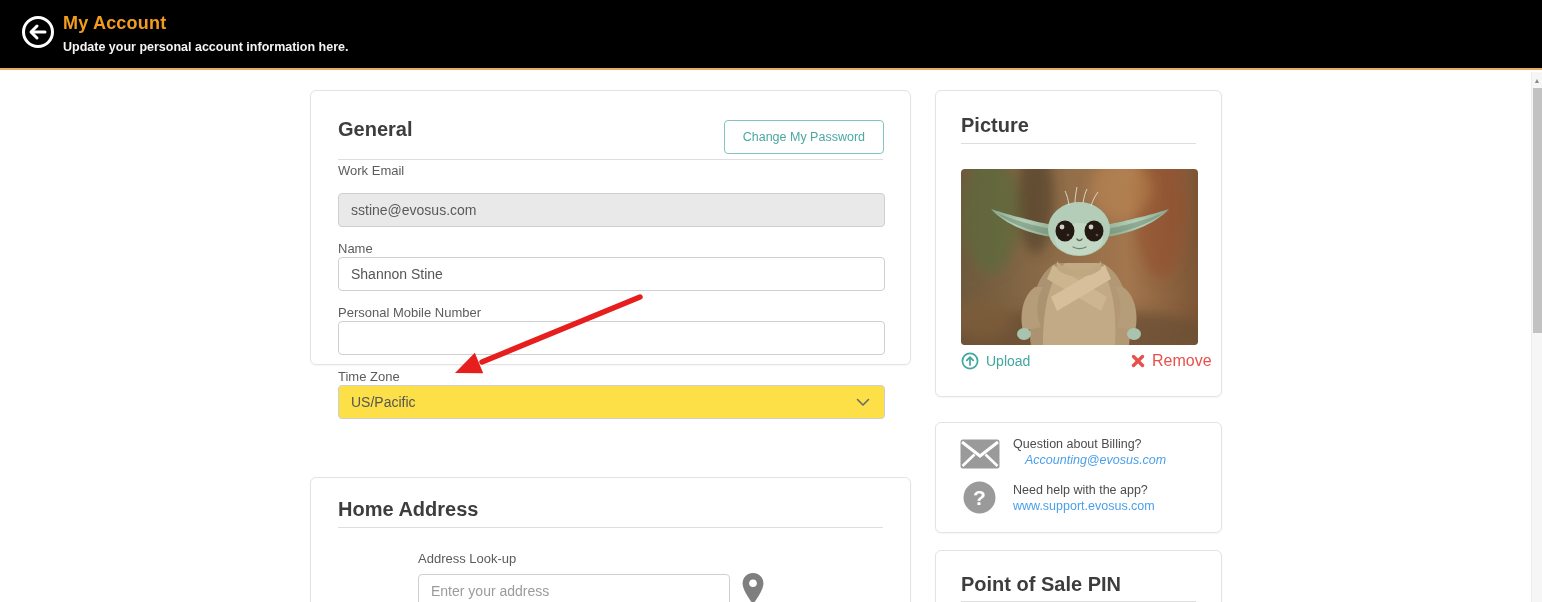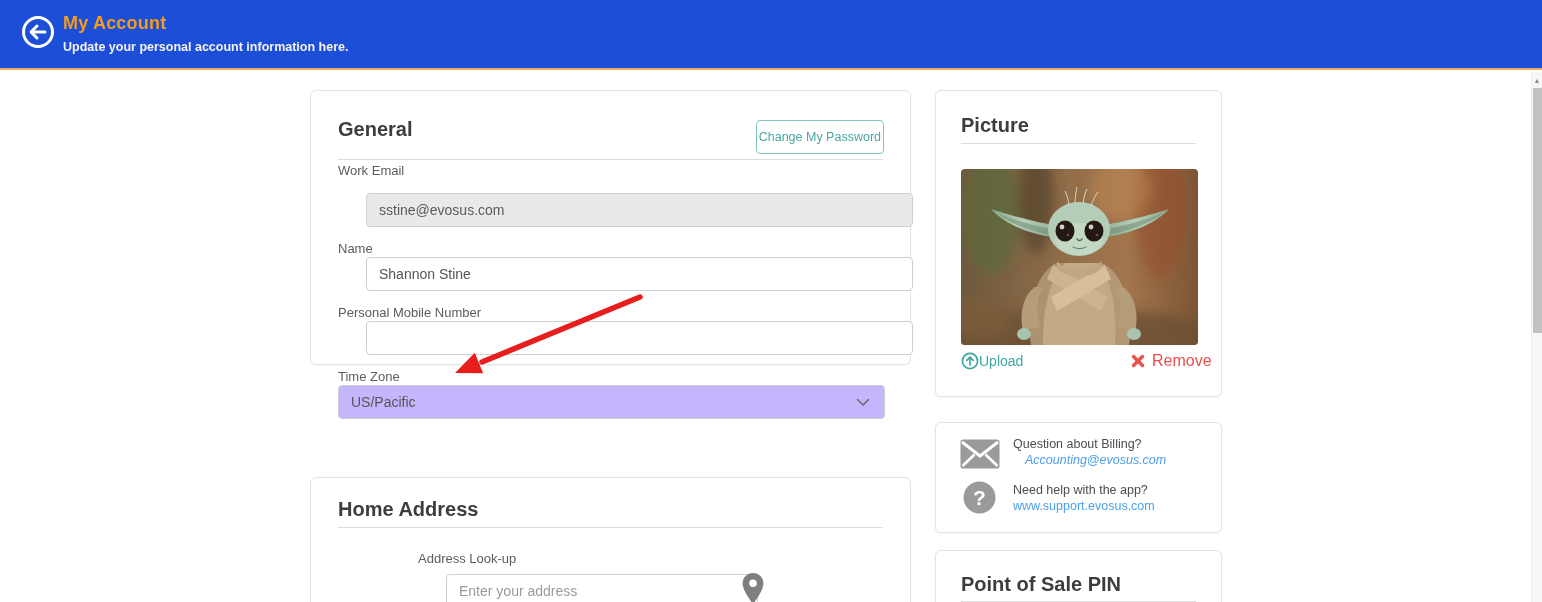--- a/index.html
+++ b/index.html
@@ -3,21 +3,21 @@
 <meta charset="utf-8">
 <style>
   * { margin:0; padding:0; box-sizing:border-box; }
   html,body { background:#fff; font-family:"Liberation Sans", sans-serif; }
   #screen {
     position:relative; width:1542px; height:602px; overflow:hidden; background:#ffffff;
   }
   
   .app-header {
     position:absolute; left:0; top:0; width:1542px; height:70px;
-    background:#1d4ed8; border-bottom:2px solid #ecab63;
+    background:#000000; border-bottom:2px solid #ecab63;
   }
   .back-btn {
     position:absolute; left:20px; top:14px; width:36px; height:36px; cursor:pointer;
   }
   .hdr-title {
     position:absolute; left:63px; top:13px; font-size:18px; font-weight:bold; color:#F39C1F;
     letter-spacing:.2px;
   }
   .hdr-sub {
     position:absolute; left:63px; top:40px; font-size:12.5px; font-weight:bold; color:#f4f2f2;
@@ -26,33 +26,33 @@
   .card {
     position:absolute; background:#fff; border:1px solid #e3e3e3; border-radius:6px;
     box-shadow:0 1px 2px rgba(0,0,0,.04);
   }
   .card-title { position:absolute; font-size:20px; font-weight:bold; color:#3d3d3d; }
   .card-divider { position:absolute; height:1px; background:#dedede; }
   .field-label { position:absolute; font-size:13px; color:#5c5c5c; }
   .text-input {
     position:absolute; height:34px; border:1px solid #cfcfcf; border-radius:4px;
     font-family:"Liberation Sans", sans-serif; font-size:14px; color:#555; padding:0 12px;
-    background:#fff; outline:none;margin-left:28px;
+    background:#fff; outline:none;
   }
   .text-input:disabled { background:#e9e9e9; color:#5a5a5a; }
   .text-input::placeholder { color:#9b9b9b; }
   .select-box {
-    position:absolute; height:34px; border:1px solid #cfcfcf; border-radius:4px; background:#c4b5fd;
+    position:absolute; height:34px; border:1px solid #cfcfcf; border-radius:4px; background:#fde047;
     font-size:14px; color:#555; padding:0 12px; display:flex; align-items:center; cursor:pointer;
   }
   .select-box .chev { position:absolute; right:14px; top:12px; }
   .outline-btn {
     position:absolute; height:34px; background:#fff; border:1px solid #82c5be; border-radius:4px;
     color:#4aa9a1; font-size:12.5px; font-family:"Liberation Sans", sans-serif;
-    padding:0 2px; cursor:pointer;
+    padding:0 18px; cursor:pointer;
   }
   .link-teal { color:#3fa79d; font-size:14px; cursor:pointer; }
   .link-red  { color:#e8504c; font-size:16px; cursor:pointer; }
   .help-q   { position:absolute; font-size:12.5px; color:#4c4c4c; }
   .help-link{ position:absolute; font-size:12.5px; color:#4b9fea; cursor:pointer; }
   .italic { font-style:italic;margin-left:12px; }
   
   .scrollbar-track {
     position:absolute; right:0; top:72px; width:11px; height:530px; background:#f6f6f6;
     border-left:1px solid #ededed;
@@ -182,21 +182,21 @@
         <circle cx="101" cy="58" r="2.4" fill="#e8e2d8" opacity="0.9"></circle>
         <circle cx="130" cy="58" r="2.4" fill="#e8e2d8" opacity="0.9"></circle>
         <circle cx="107" cy="66" r="1.3" fill="#8d6a4a" opacity="0.7"></circle>
         <circle cx="136" cy="66" r="1.3" fill="#8d6a4a" opacity="0.7"></circle>
 
         <path d="M116,70 C117,72 120,72 121,70" stroke="#53695a" stroke-width="1.4" fill="none" stroke-linecap="round"></path>
         <path d="M112,78 C116,80 121,80 125,78" stroke="#6d8472" stroke-width="1.2" fill="none" stroke-linecap="round"></path>
       </svg>
     </div>
 
-    <div style="position:absolute; left:25px; top:261px; display:flex; align-items:center; cursor:pointer;">
+    <div style="position:absolute; left:25px; top:261px; display:flex; align-items:center; gap:7px; cursor:pointer;">
       <svg width="18" height="18" viewBox="0 0 18 18">
         <circle cx="9" cy="9" r="7.6" fill="none" stroke="#3fa79d" stroke-width="1.7"></circle>
         <line x1="9" y1="13" x2="9" y2="6" stroke="#3fa79d" stroke-width="1.7" stroke-linecap="round"></line>
         <polyline points="5.8,8.4 9,5.2 12.2,8.4" fill="none" stroke="#3fa79d" stroke-width="1.7" stroke-linecap="round" stroke-linejoin="round"></polyline>
       </svg>
       <span class="link-teal">Upload</span>
     </div>
 
     <div style="position:absolute; left:195px; top:261px; display:flex; align-items:center; gap:7px; cursor:pointer;">
       <svg width="14" height="14" viewBox="0 0 14 14">

